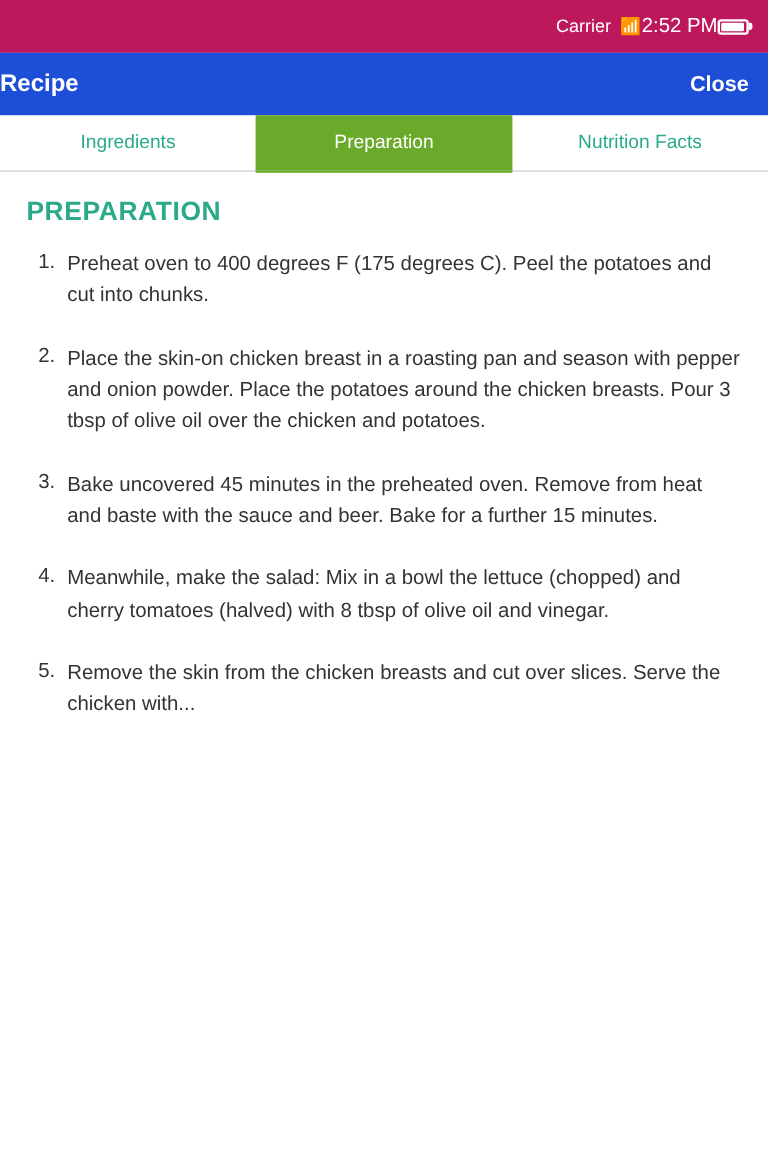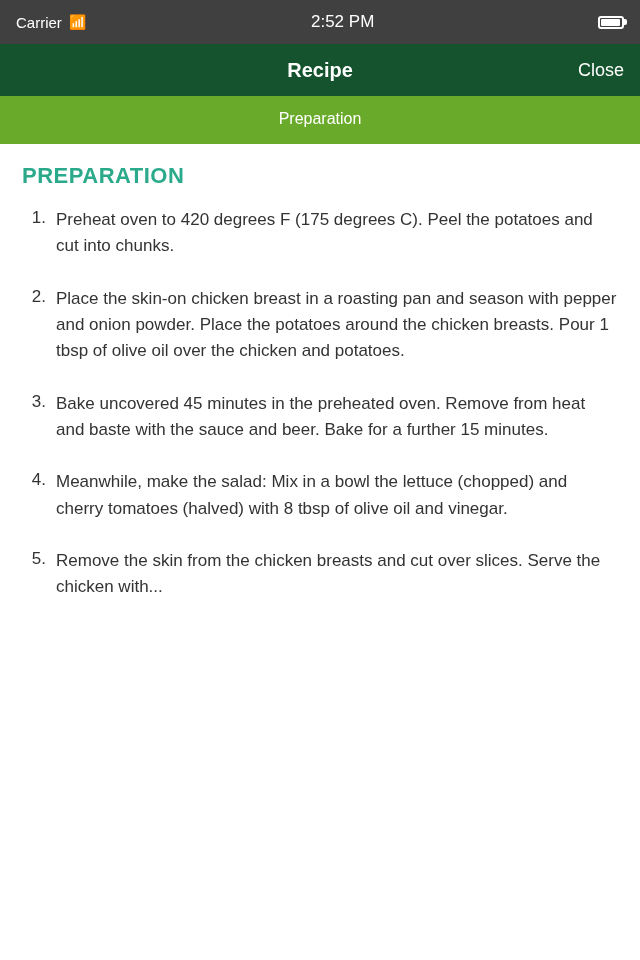--- a/index.html
+++ b/index.html
@@ -7,25 +7,25 @@
     body {
       width: 640px;
       height: 960px;
       font-family: -apple-system, 'Helvetica Neue', Arial, sans-serif;
       background: #ffffff;
       overflow: hidden;
     }
 
     
     .status-bar {
-      background: #404040;
+      background: #be185d;
       height: 44px;
       display: flex;
       align-items: center;
-      justify-content: space-between;
+      justify-content: flex-end;
       padding: 17px 16px;
       color: white;
       font-size: 15px;
       font-weight: 500;
     }
     .status-left { display: flex; align-items: center; gap: 8px; }
     .status-center { font-size: 17px; font-weight: 400; }
     .status-right { display: flex; align-items: center; gap: 6px; }
     .wifi-icon { font-size: 14px; }
     .battery-icon {
@@ -52,38 +52,37 @@
       left: 1px;
       top: 1px;
       bottom: 1px;
       width: 88%;
       background: white;
       border-radius: 1px;
     }
 
     
     .nav-bar {
-      background: #14532d;
+      background: #1d4ed8;
       height: 52px;
       display: flex;
       align-items: center;
-      justify-content: center;
       position: relative;
     }
     .nav-title {
       color: white;
       font-size: 20px;
       font-weight: 700;
     }
     .nav-close {
       position: absolute;
       right: 16px;
       color: white;
       font-size: 18px;
-      font-weight: 400;
+      font-weight: 700;
       cursor: pointer;
       margin-left: 12px;
     }
 
     
     .tabs {
       display: flex;
       border-bottom: 1.5px solid #cccccc;
       background: #ffffff;
     }
@@ -166,35 +165,41 @@
     </div>
   </div>
 </div>
 
 <div class="nav-bar">
   <span class="nav-title">Recipe</span>
   <span class="nav-close">Close</span>
 </div>
 
 <div class="tabs">
+  <div class="tab">
+    <span>Ingredients</span>
+  </div>
   <div class="tab active">
     <span>Preparation</span>
+  </div>
+  <div class="tab">
+    <span>Nutrition Facts</span>
   </div>
 </div>
 
 <div class="content">
   <h2 class="section-title">PREPARATION</h2>
   <ol class="steps-list" id="steps-container">
   <li class="step-item">
       <span class="step-number">1.</span>
-      <span class="step-text">Preheat oven to 420 degrees F (175 degrees C). Peel the potatoes and cut into chunks.</span>
+      <span class="step-text">Preheat oven to 400 degrees F (175 degrees C). Peel the potatoes and cut into chunks.</span>
     </li>
       <li class="step-item">
       <span class="step-number">2.</span>
-      <span class="step-text">Place the skin-on chicken breast in a roasting pan and season with pepper and onion powder. Place the potatoes around the chicken breasts. Pour 1 tbsp of olive oil over the chicken and potatoes.</span>
+      <span class="step-text">Place the skin-on chicken breast in a roasting pan and season with pepper and onion powder. Place the potatoes around the chicken breasts. Pour 3 tbsp of olive oil over the chicken and potatoes.</span>
     </li>
       <li class="step-item">
       <span class="step-number">3.</span>
       <span class="step-text">Bake uncovered 45 minutes in the preheated oven. Remove from heat and baste with the sauce and beer. Bake for a further 15 minutes.</span>
     </li>
       <li class="step-item">
       <span class="step-number">4.</span>
       <span class="step-text">Meanwhile, make the salad: Mix in a bowl the lettuce (chopped) and cherry tomatoes (halved) with 8 tbsp of olive oil and vinegar.</span>
     </li>
       <li class="step-item">

